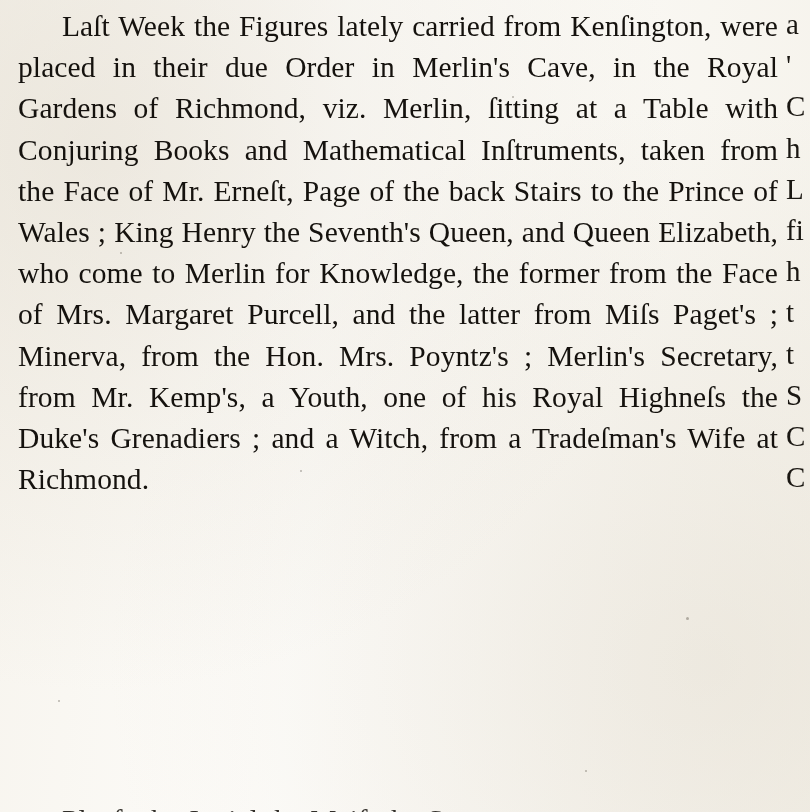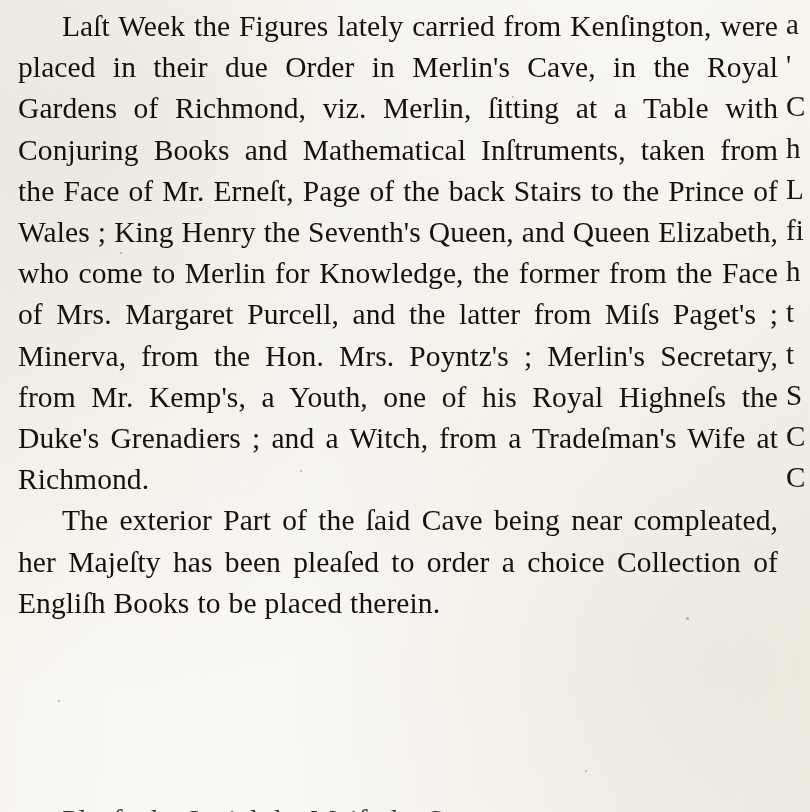--- a/index.html
+++ b/index.html
@@ -95,21 +95,20 @@
     pointer-events: none;
   }
 </style>
 </head>
 <body>
 
 <div id="page">
 
   <div class="column-main">
     <p class="para">Laſt Week the Figures lately carried from Kenſington, were placed in their due Order in Merlin's Cave, in the Royal Gardens of Richmond, viz. Merlin, ſitting at a Table with Conjuring Books and Mathematical Inſtruments, taken from the Face of Mr. Erneſt, Page of the back Stairs to the Prince of Wales ; King Henry the Seventh's Queen, and Queen Elizabeth, who come to Merlin for Knowledge, the former from the Face of Mrs. Margaret Purcell, and the latter from Miſs Paget's ; Minerva, from the Hon. Mrs. Poyntz's ; Merlin's Secretary, from Mr. Kemp's, a Youth, one of his Royal Highneſs the Duke's Grenadiers ; and a Witch, from a Tradeſman's Wife at Richmond.</p>
-    <p class="para">The exterior Part of the ſaid Cave being near compleated, her Majeſty has been pleaſed to order a choice Collection of Engliſh Books to be placed therein.</p>
   </div>
 
   <div class="bottom-sliver">
     <p class="para">Pleaſe the Jovial the Maiſt the Sa</p>
   </div>
 
   <div class="column-edge">
     <div class="edge-line">a</div>
     <div class="edge-line">'</div>
     <div class="edge-line">C</div>

